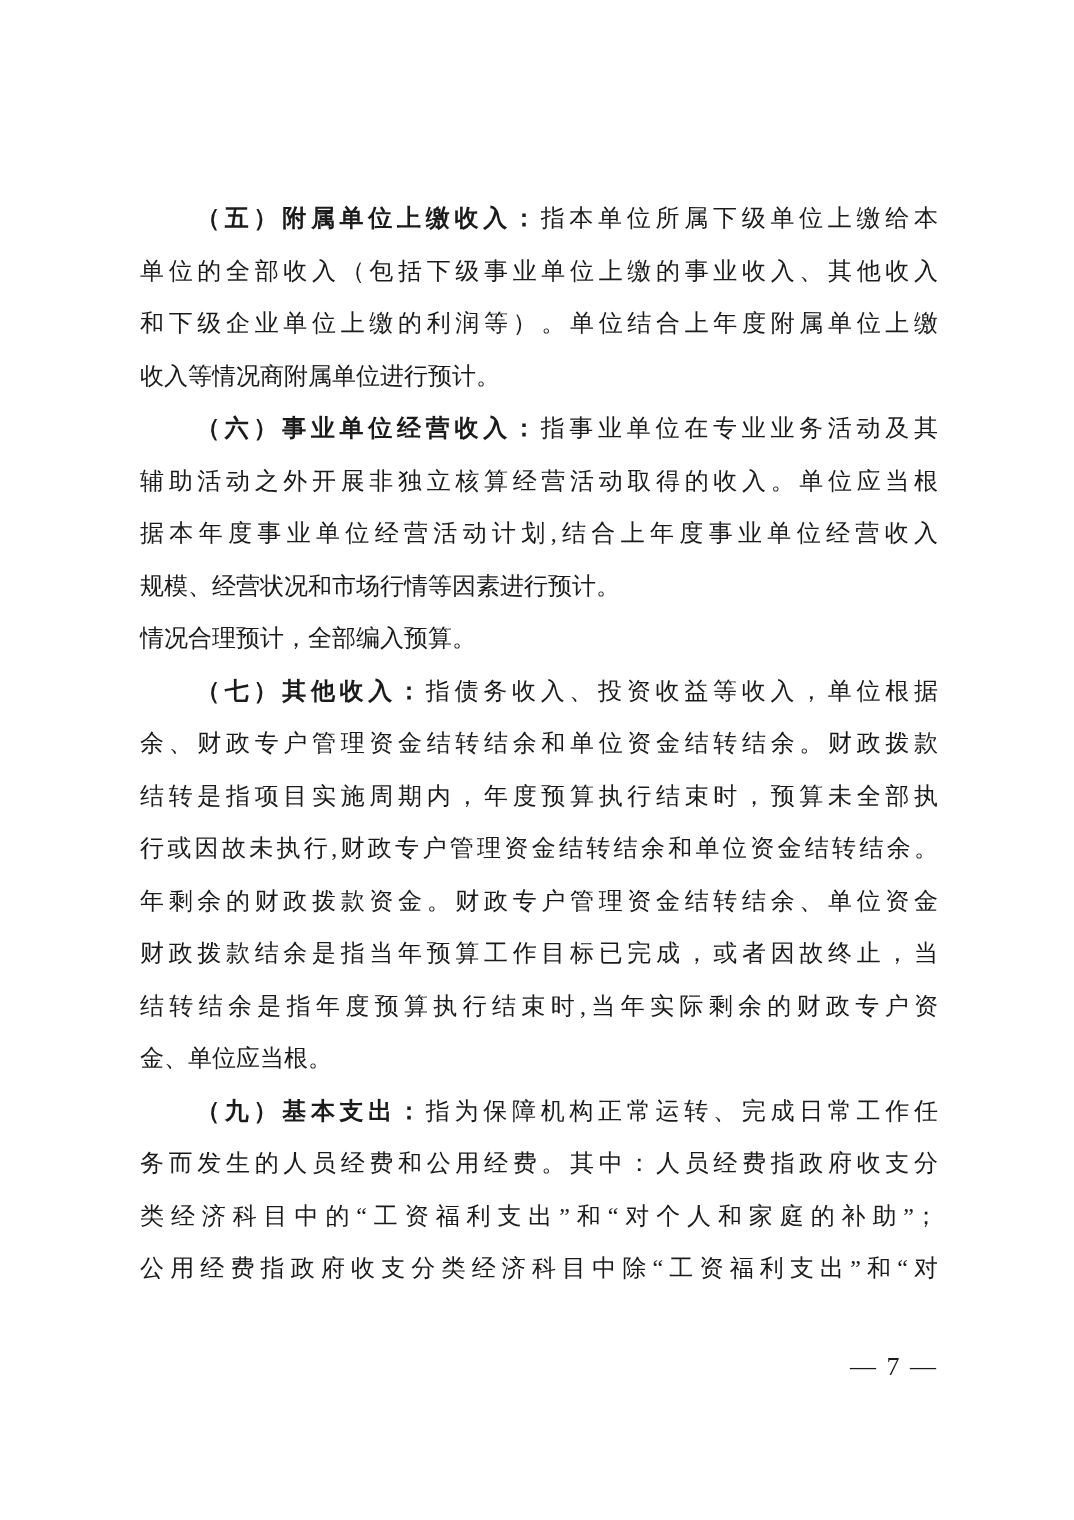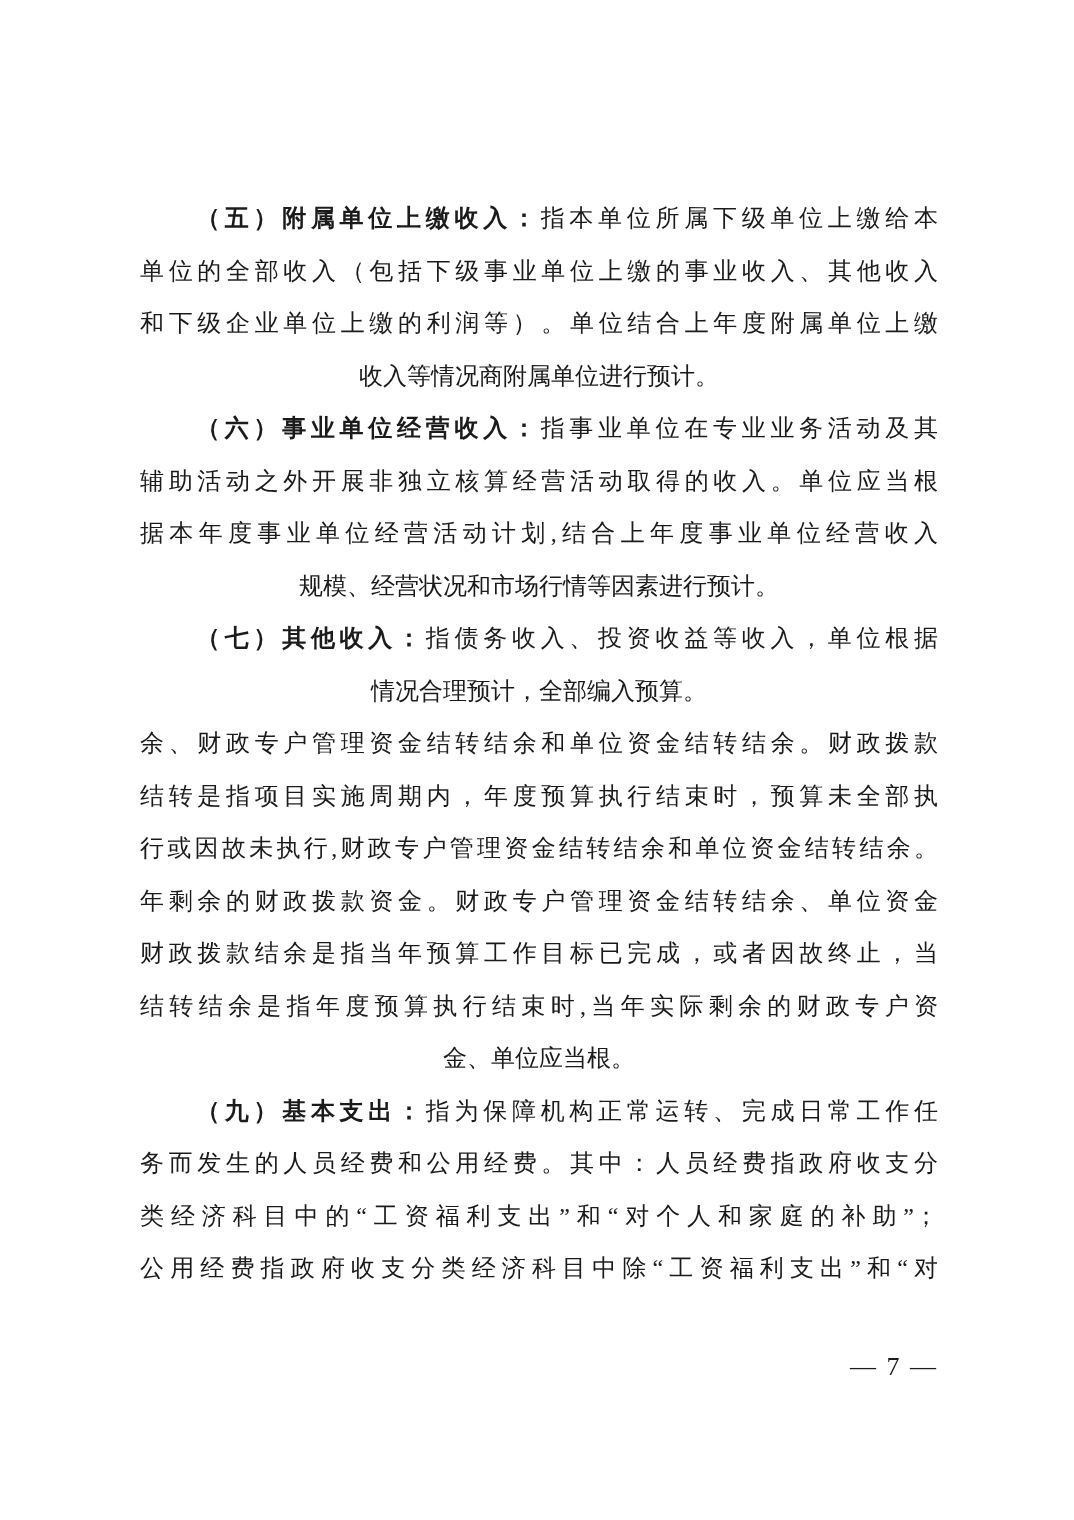--- a/index.html
+++ b/index.html
@@ -23,21 +23,21 @@
     width: 798px;
     font-size: 24px;
     line-height: 52.5px;
     letter-spacing: 0;
   }
   .paragraph {
     margin: 0;
     padding: 0;
   }
   .line {
-    text-align: center;
+    text-align: left;
     white-space: normal;
     min-height: 52.5px;
   }
   .line.just {
     text-align: justify;
     text-align-last: justify;
   }
   .line.first {
     text-indent: 56px; 
   }
@@ -65,22 +65,22 @@
         <div class="line just">和下级企业单位上缴的利润等）。单位结合上年度附属单位上缴</div>
         <div class="line">收入等情况商附属单位进行预计。</div>
       </div>
       <div class="paragraph">
         <div class="line just first"><span class="head">（六）事业单位经营收入：</span>指事业单位在专业业务活动及其</div>
         <div class="line just">辅助活动之外开展非独立核算经营活动取得的收入。单位应当根</div>
         <div class="line just">据本年度事业单位经营活动计划,结合上年度事业单位经营收入</div>
         <div class="line">规模、经营状况和市场行情等因素进行预计。</div>
       </div>
       <div class="paragraph">
+        <div class="line">情况合理预计，全部编入预算。</div>
         <div class="line just first"><span class="head">（七）其他收入：</span>指债务收入、投资收益等收入，单位根据</div>
-        <div class="line">情况合理预计，全部编入预算。</div>
       </div>
       <div class="paragraph">
         <div class="line just">余、财政专户管理资金结转结余和单位资金结转结余。财政拨款</div>
         <div class="line just">结转是指项目实施周期内，年度预算执行结束时，预算未全部执</div>
         <div class="line just">行或因故未执行,财政专户管理资金结转结余和单位资金结转结余。</div>
         <div class="line just">年剩余的财政拨款资金。财政专户管理资金结转结余、单位资金</div>
         <div class="line just">财政拨款结余是指当年预算工作目标已完成，或者因故终止，当</div>
         <div class="line just">结转结余是指年度预算执行结束时,当年实际剩余的财政专户资</div>
         <div class="line">金、单位应当根。</div>
       </div>

